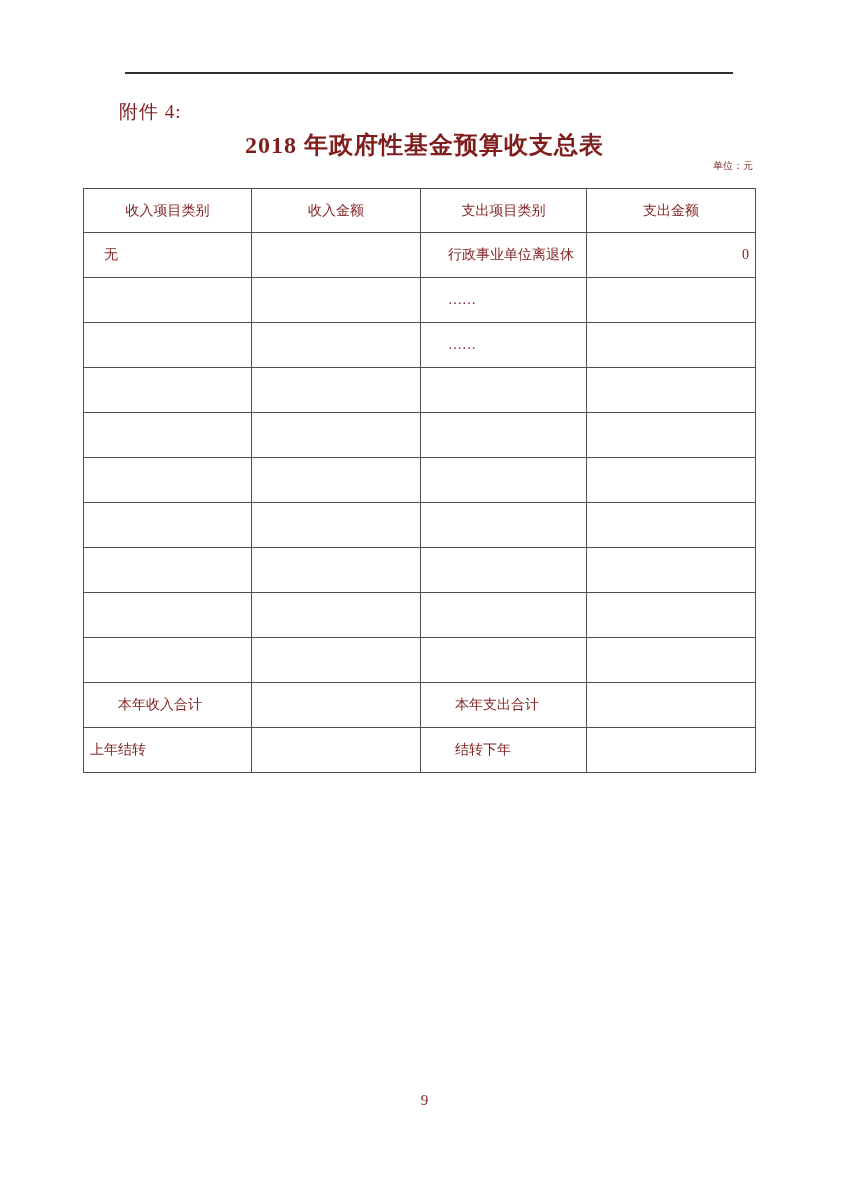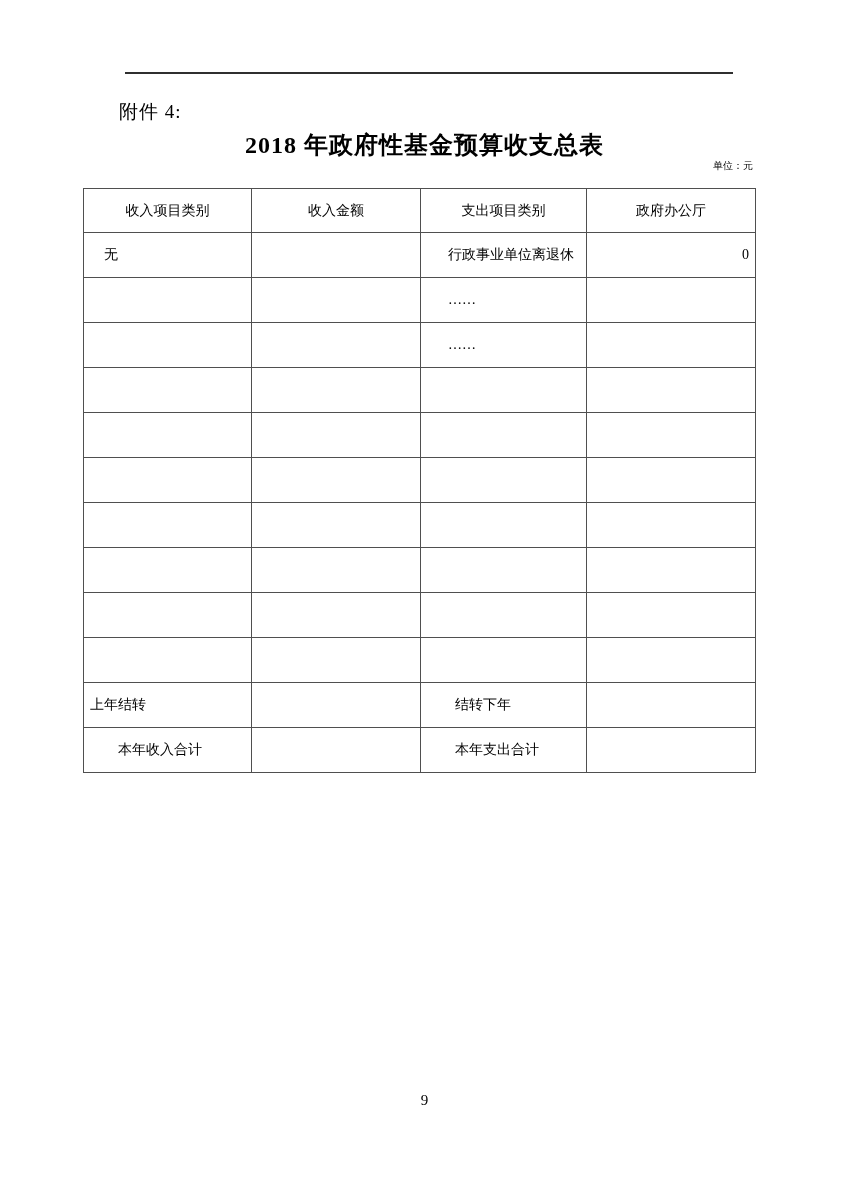--- a/index.html
+++ b/index.html
@@ -2,21 +2,21 @@
 <html><head>
 <meta charset="utf-8">
 <style>
   html, body { margin: 0; padding: 0; background: #ffffff; }
   .page {
     position: relative;
     width: 849px;
     height: 1200px;
     background: #ffffff;
     font-family: "Liberation Serif", "DejaVu Serif", serif;
-    color: #000000;
+    color: #7f1d1d;
     overflow: hidden;
   }
   .top-rule {
     position: absolute;
     left: 125px; top: 72px;
     width: 608px; height: 2px;
     background: #2f2f2f;
   }
   .attachment {
     position: absolute;
@@ -98,21 +98,21 @@
       <col style="width:168px">
       <col style="width:169px">
       <col style="width:166px">
       <col style="width:169px">
     </colgroup>
     <thead>
       <tr class="hdr">
         <th class="head">收入项目类别</th>
         <th class="head">收入金额</th>
         <th class="head">支出项目类别</th>
-        <th class="head">政府办公厅</th>
+        <th class="head">支出金额</th>
       </tr>
     </thead>
     <tbody>
       <tr class="row">
         <td class="item i1">无</td>
         <td class="amt"></td>
         <td class="item i15">行政事业单位离退休</td>
         <td class="amt">0</td>
       </tr>
       <tr class="row">
@@ -163,29 +163,29 @@
         <td class="item"></td>
         <td class="amt"></td>
       </tr>
       <tr class="row">
         <td class="item"></td>
         <td class="amt"></td>
         <td class="item"></td>
         <td class="amt"></td>
       </tr>
       <tr class="row">
+        <td class="item b i2">本年收入合计</td>
+        <td class="amt"></td>
+        <td class="item b i2">本年支出合计</td>
+        <td class="amt"></td>
+      </tr>
+      <tr class="row">
         <td class="item">上年结转</td>
         <td class="amt"></td>
         <td class="item i2">结转下年</td>
-        <td class="amt"></td>
-      </tr>
-      <tr class="row">
-        <td class="item b i2">本年收入合计</td>
-        <td class="amt"></td>
-        <td class="item b i2">本年支出合计</td>
         <td class="amt"></td>
       </tr>
     </tbody>
   </table>
 
   <div class="page-number">9</div>
 
 </div>
 
 </body></html>

